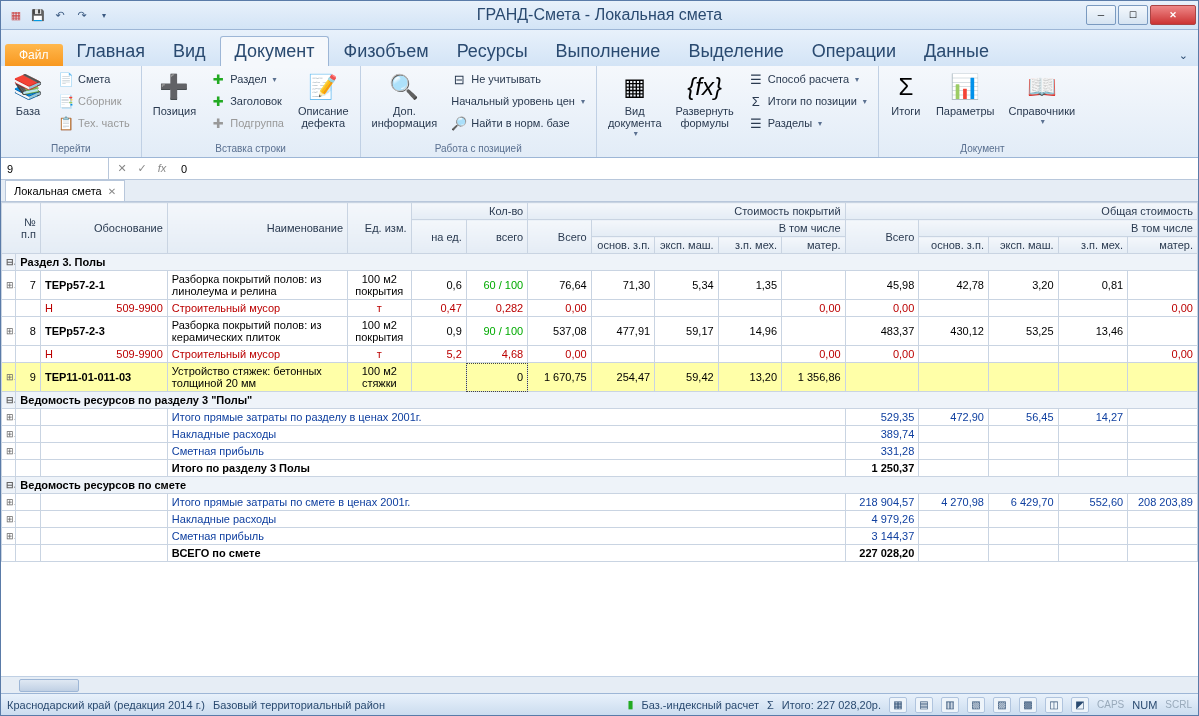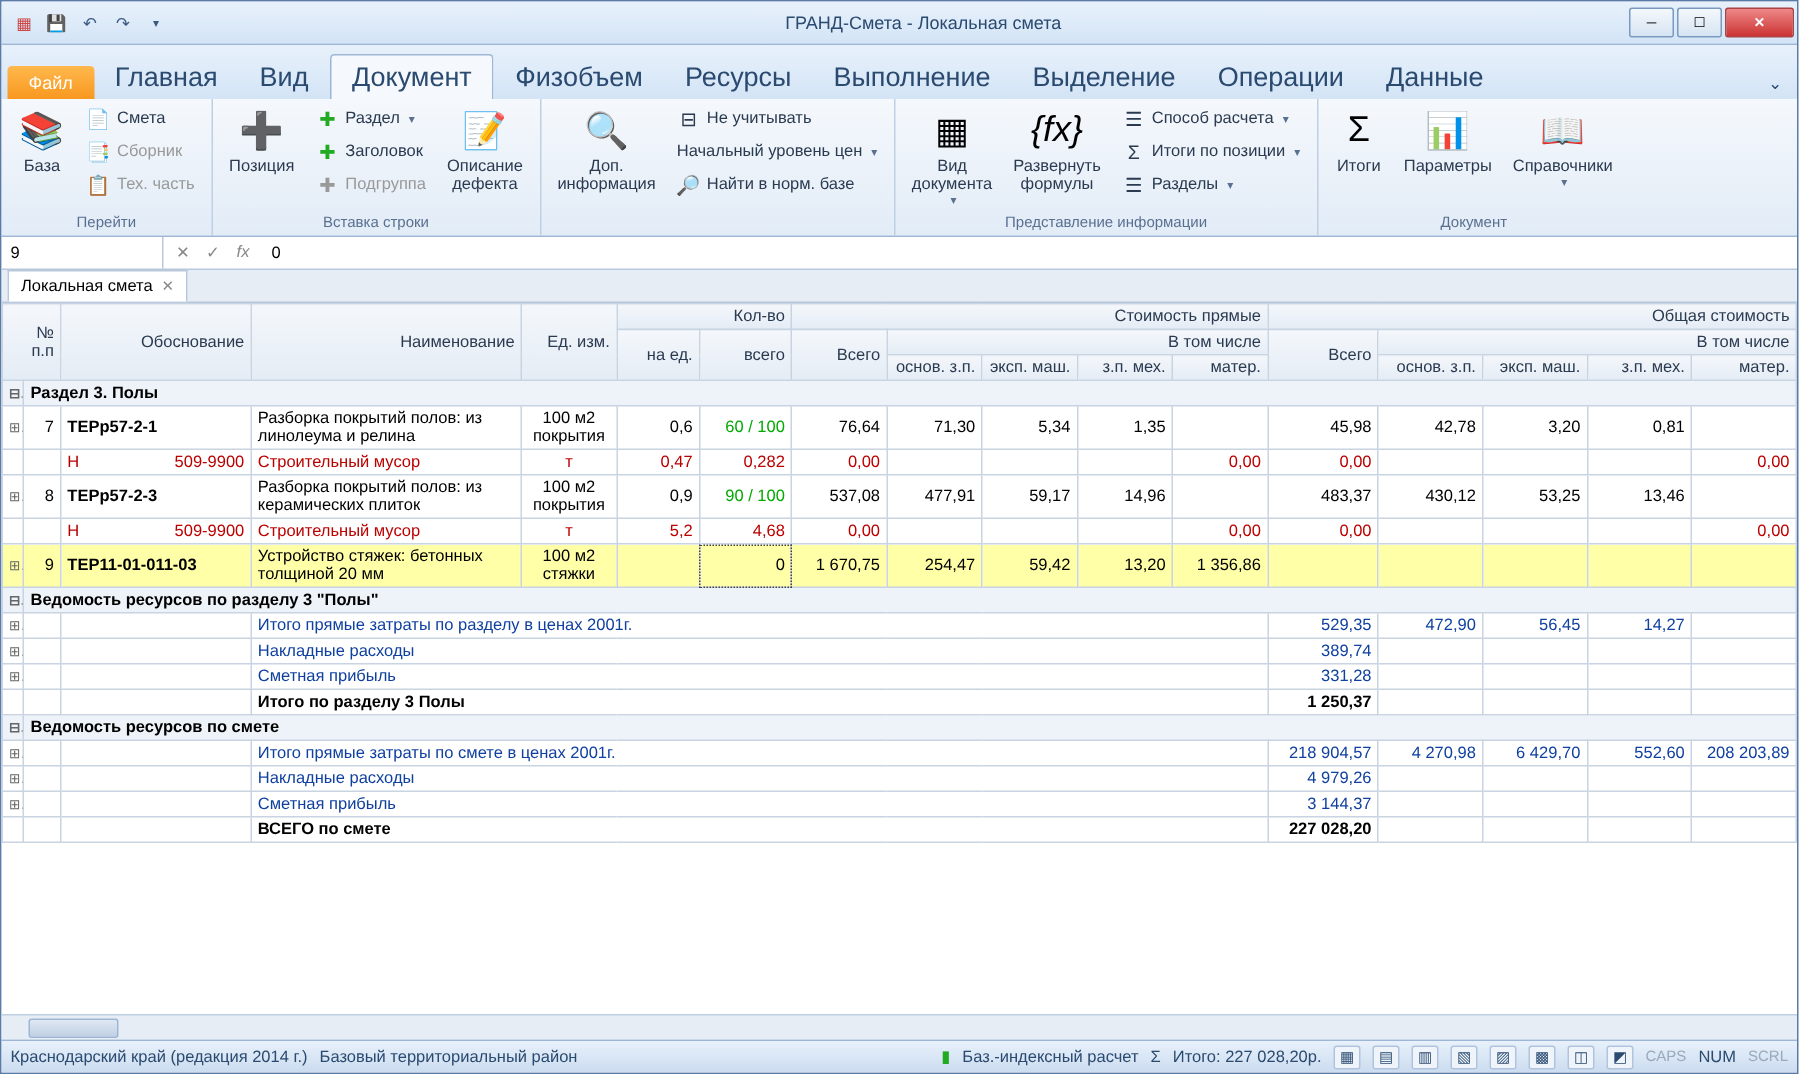--- a/index.html
+++ b/index.html
@@ -2,21 +2,21 @@
 <html><head>
 <meta charset="utf-8">
 <style>
 * { margin: 0; padding: 0; box-sizing: border-box; }
 body { font-family: "Segoe UI", Tahoma, sans-serif; font-size: 11px; background: #fff; overflow: hidden; width: 1199px; height: 716px; border: 1px solid #5a7ba8; display: flex; flex-direction: column; }
 
 
 .titlebar { height: 29px; background: linear-gradient(#e8f1fb, #d3e4f6); display: flex; align-items: center; position: relative; border-bottom: 1px solid #9db6d6; }
 .qat { display: flex; align-items: center; gap: 4px; padding: 0 6px; }
 .qat-btn { width: 18px; height: 18px; display: flex; align-items: center; justify-content: center; font-size: 11px; color: #3b5a82; cursor: pointer; }
-.title-text { position: absolute; left: 50%; transform: translateX(-50%); font-size: 12px; color: #2a4a70; margin-left: 16px; }
+.title-text { position: absolute; left: 50%; transform: translateX(-50%); font-size: 16px; color: #2a4a70; }
 .win-controls { margin-left: auto; display: flex; gap: 2px; padding-right: 2px; }
 .win-btn { width: 30px; height: 20px; border: 1px solid #7a9ac0; background: linear-gradient(#f4f8fc, #d6e4f2); border-radius: 2px; display: flex; align-items: center; justify-content: center; font-size: 9px; cursor: pointer; }
 .win-close { width: 46px; background: linear-gradient(#e88, #c33); border-color: #a44; color: #fff; font-weight: bold; }
 
 
 .ribbon-tabs { height: 36px; background: linear-gradient(#e8f1fb, #d3e4f6); display: flex; align-items: flex-end; padding-left: 4px; gap: 0; }
 .file-tab { background: linear-gradient(#ffb84d, #f89820); color: #fff; padding: 4px 14px; border-radius: 3px 3px 0 0; font-size: 12px; cursor: pointer; }
 .rtab { padding: 4px 14px; color: #2a4a70; font-size: 18px; cursor: pointer; }
 .rtab.active { background: #f5f8fc; border: 1px solid #9db6d6; border-bottom: none; border-radius: 3px 3px 0 0; }
 .ribbon-help { margin-left: auto; padding: 4px 10px; color: #2a4a70; cursor: pointer; }
@@ -175,20 +175,21 @@
         <div class="rbtn-sm">
             <span>Начальный уровень цен</span>
             <span class="dd">▾</span>
           </div>
         <div class="rbtn-sm">
             <span class="ic">🔎</span>
             <span>Найти в норм. базе</span>
           </div>
       </div>
     </div>
+    <div class="rgroup-label">Работа с позицией</div>
   </div>
 
   <div class="rgroup">
     <div class="rgroup-body">
       <div class="rbtn-big">
         <span class="ic">▦</span>
         <span class="lbl" style="white-space:pre">Вид
 документа</span>
           <span class="dd">▾</span>
       </div>
@@ -208,21 +209,20 @@
             <span>Итоги по позиции</span>
             <span class="dd">▾</span>
           </div>
         <div class="rbtn-sm">
             <span class="ic">☰</span>
             <span>Разделы</span>
             <span class="dd">▾</span>
           </div>
       </div>
     </div>
-    <div class="rgroup-label">Представление информации</div>
   </div>
 
   <div class="rgroup" style="border-right:none">
     <div class="rgroup-body">
       <div class="rbtn-big">
         <span class="ic">Σ</span>
         <span class="lbl">Итоги</span>
       </div>
       <div class="rbtn-big">
         <span class="ic">📊</span>
@@ -277,21 +277,21 @@
         <col style="width:68px">
 </colgroup>
 <thead>
 <tr>
   <th rowspan="3" colspan="2" style="white-space:pre">№
 п.п</th>
   <th rowspan="3">Обоснование</th>
   <th rowspan="3">Наименование</th>
   <th rowspan="3">Ед. изм.</th>
   <th colspan="2">Кол-во</th>
-  <th colspan="5">Стоимость прямые</th>
+  <th colspan="5">Стоимость покрытий</th>
   <th colspan="5">Общая стоимость</th>
 </tr>
 <tr>
   <th rowspan="2">на ед.</th>
   <th rowspan="2">всего</th>
   <th rowspan="2">Всего</th>
   <th colspan="4">В том числе</th>
   <th rowspan="2">Всего</th>
   <th colspan="4">В том числе</th>
 </tr>

